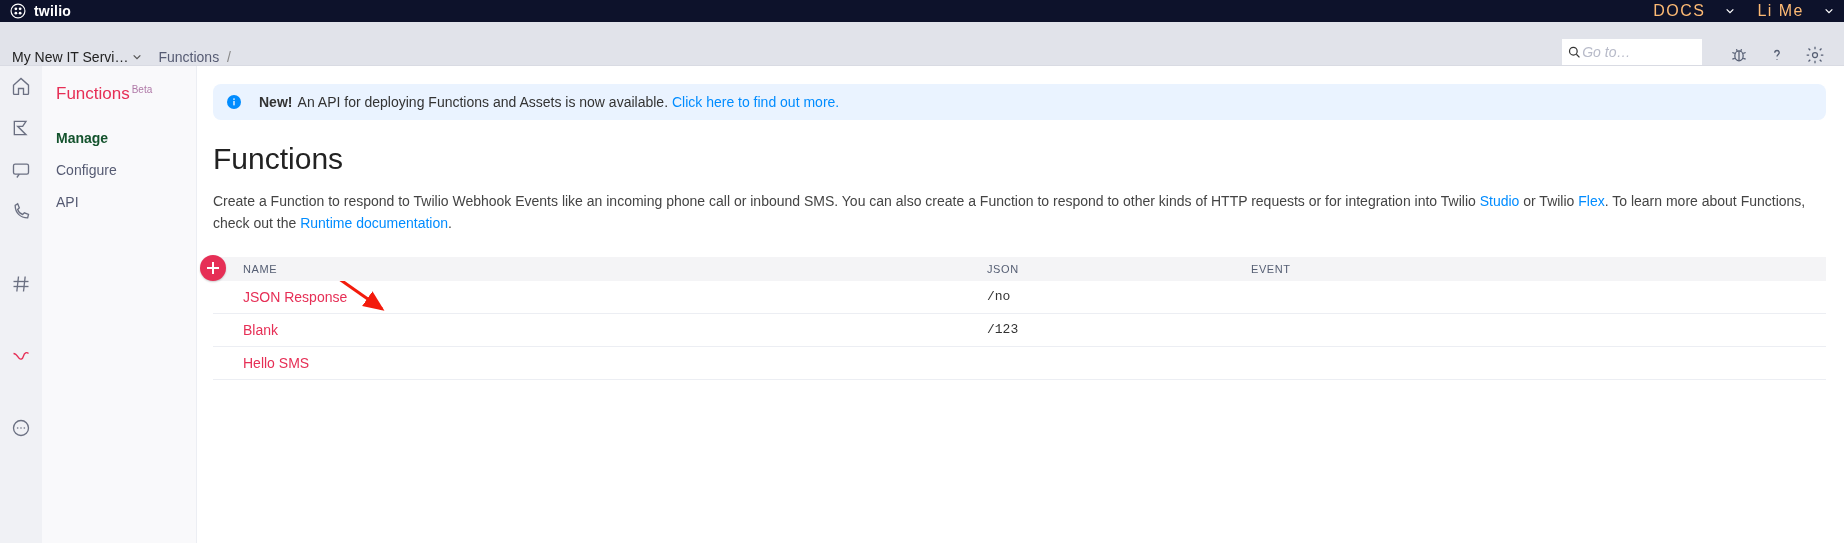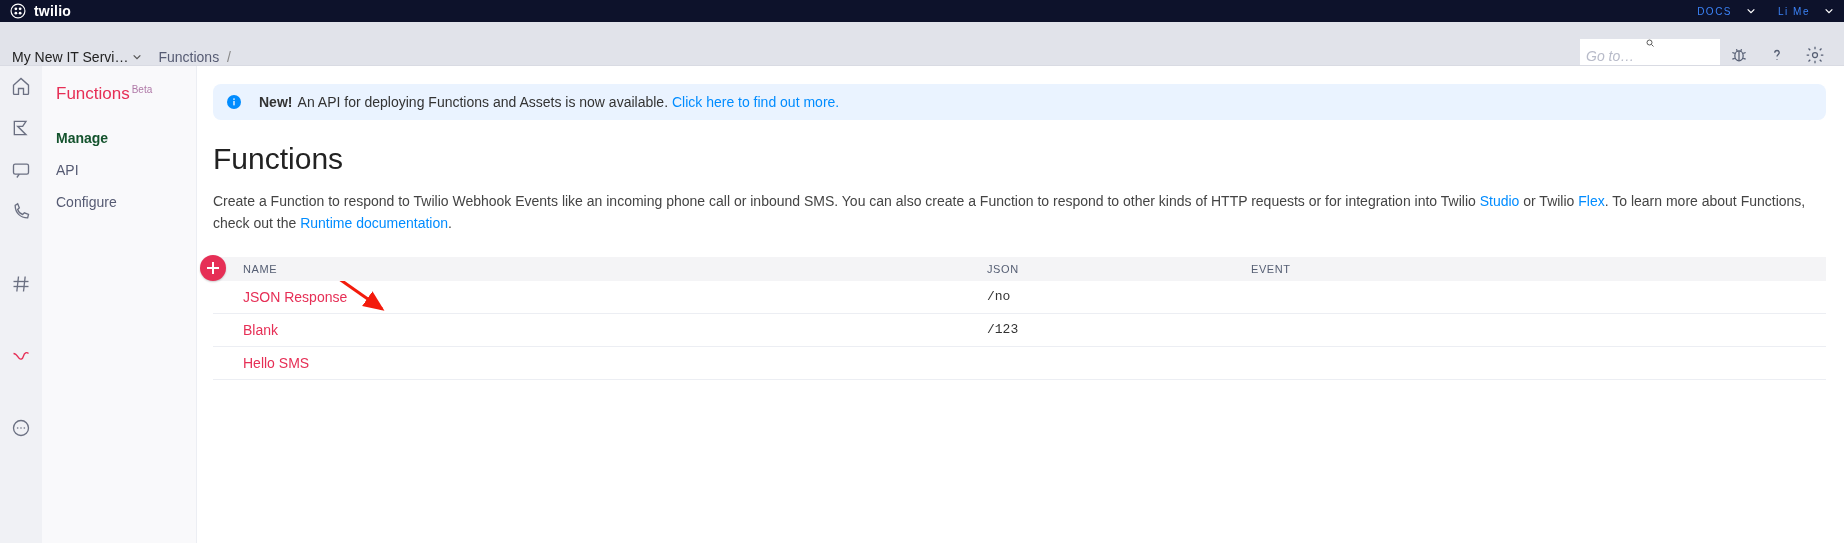--- a/index.html
+++ b/index.html
@@ -26,27 +26,27 @@
     display: flex;
     align-items: center;
     gap: 8px;
     font-weight: 700;
     font-size: 14px;
     letter-spacing: .2px;
   }
   .topnav .brand svg { display:block; }
   .topnav .spacer { flex: 1; }
   .topnav .tn-item {
-    color: #3b82f6;
-    font-size: 10px;
+    color: #fdba74;
+    font-size: 16px;
     letter-spacing: 1.5px;
     margin-left: 22px;
     display: flex;
     align-items: center;
-    gap: 14px;
+    gap: 20px;
     cursor: pointer;
   }
   .chev-down {
     width: 10px; height: 10px;
   }
 
   
   .subhead {
     background: #e1e3ea;
     height: 39px;
@@ -67,21 +67,21 @@
     font-size: 14px;
   }
   .subhead .crumbs .sep { padding: 0 4px; color:#888;}
   .subhead .shspacer { flex:1; }
   .subhead .searchwrap {
     background:#fff;
     width: 128px;
     height: 26px;
     display:flex; align-items:center;
     padding: 0 6px;
-    flex-direction: column;
+    margin-right: 18px;
   }
   .subhead .searchwrap input {
     border:none; outline:none;
     font-size: 14px;
     width: 100%;
     background:transparent;
     color:#555;
   }
   .subhead .searchwrap input::placeholder { color:#b8bbc9; font-style: italic;}
   .subhead .hicon {
@@ -347,22 +347,22 @@
         </svg>
     </div>
   </div>
 
   <div class="sidesub">
     <div class="title">
       <span>Functions</span><span class="badge">Beta</span>
     </div>
     <ul>
       <li class="active">Manage</li>
+      <li>Configure</li>
       <li>API</li>
-      <li>Configure</li>
     </ul>
   </div>
 
   <div class="content">
 
     <svg class="arrow-annot" width="80" height="60">
       <defs>
           <marker id="ah" markerWidth="8" markerHeight="8" refX="6" refY="3" orient="auto">
             <path d="M0 0L7 3L0 6z" fill="#f31b0c"></path>
           </marker>

